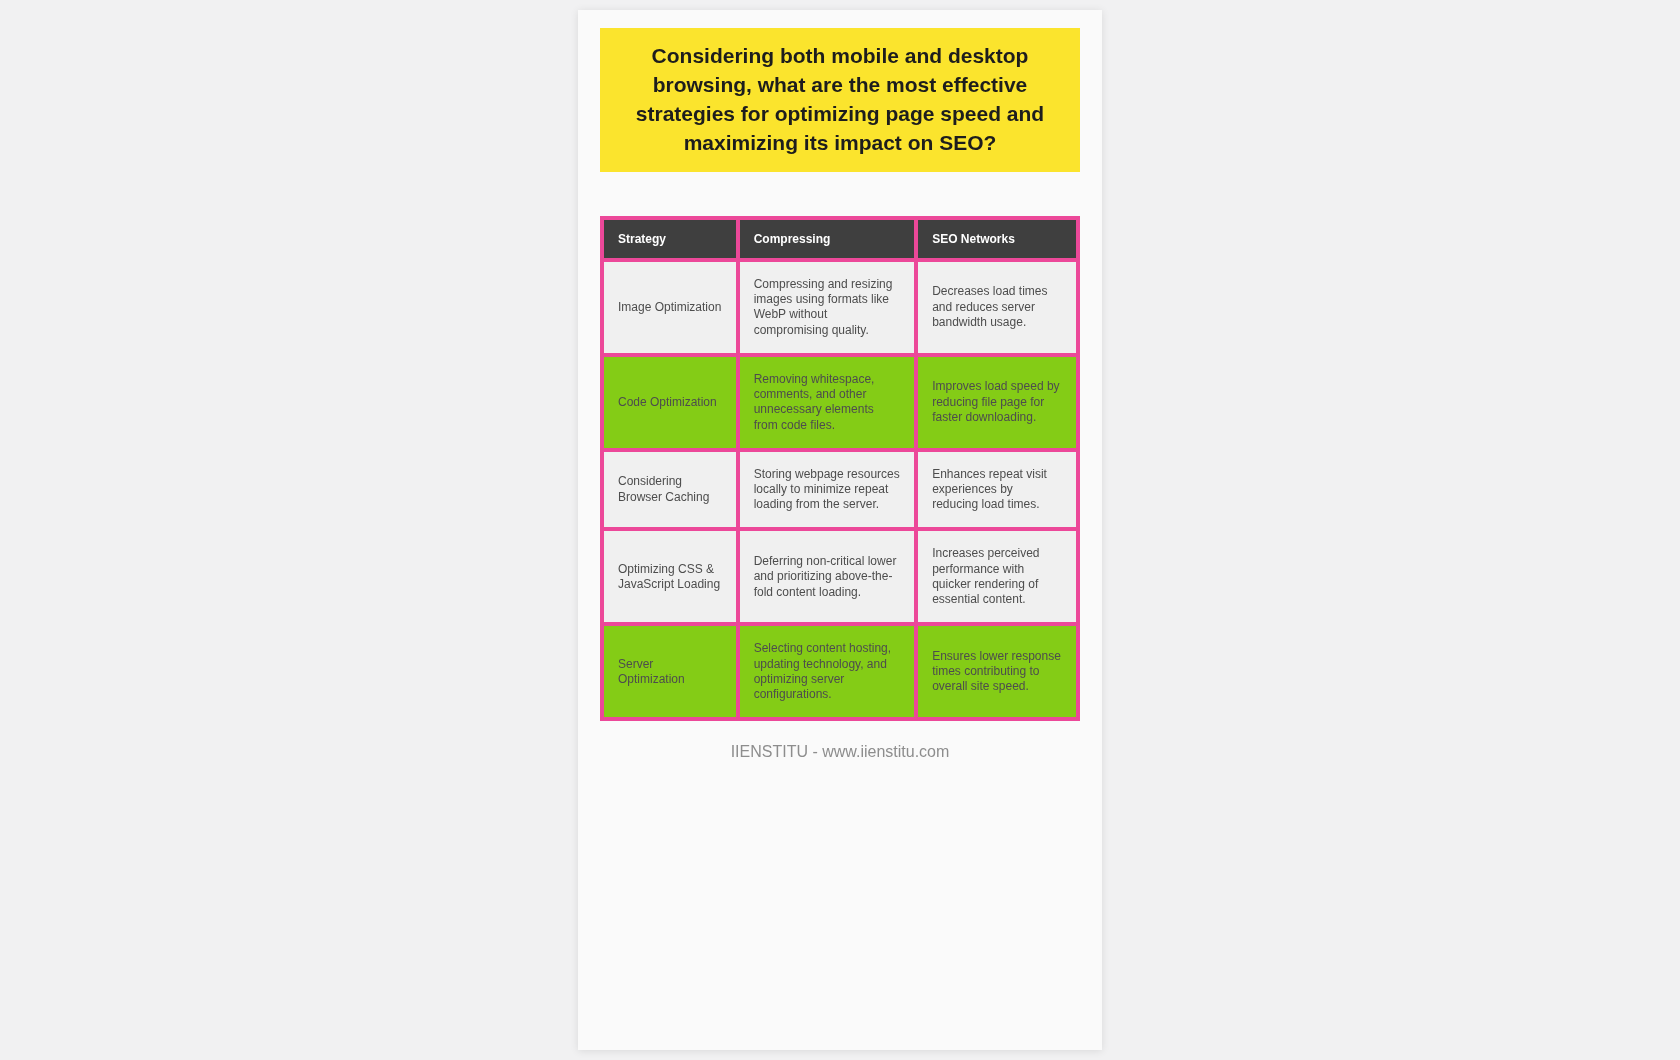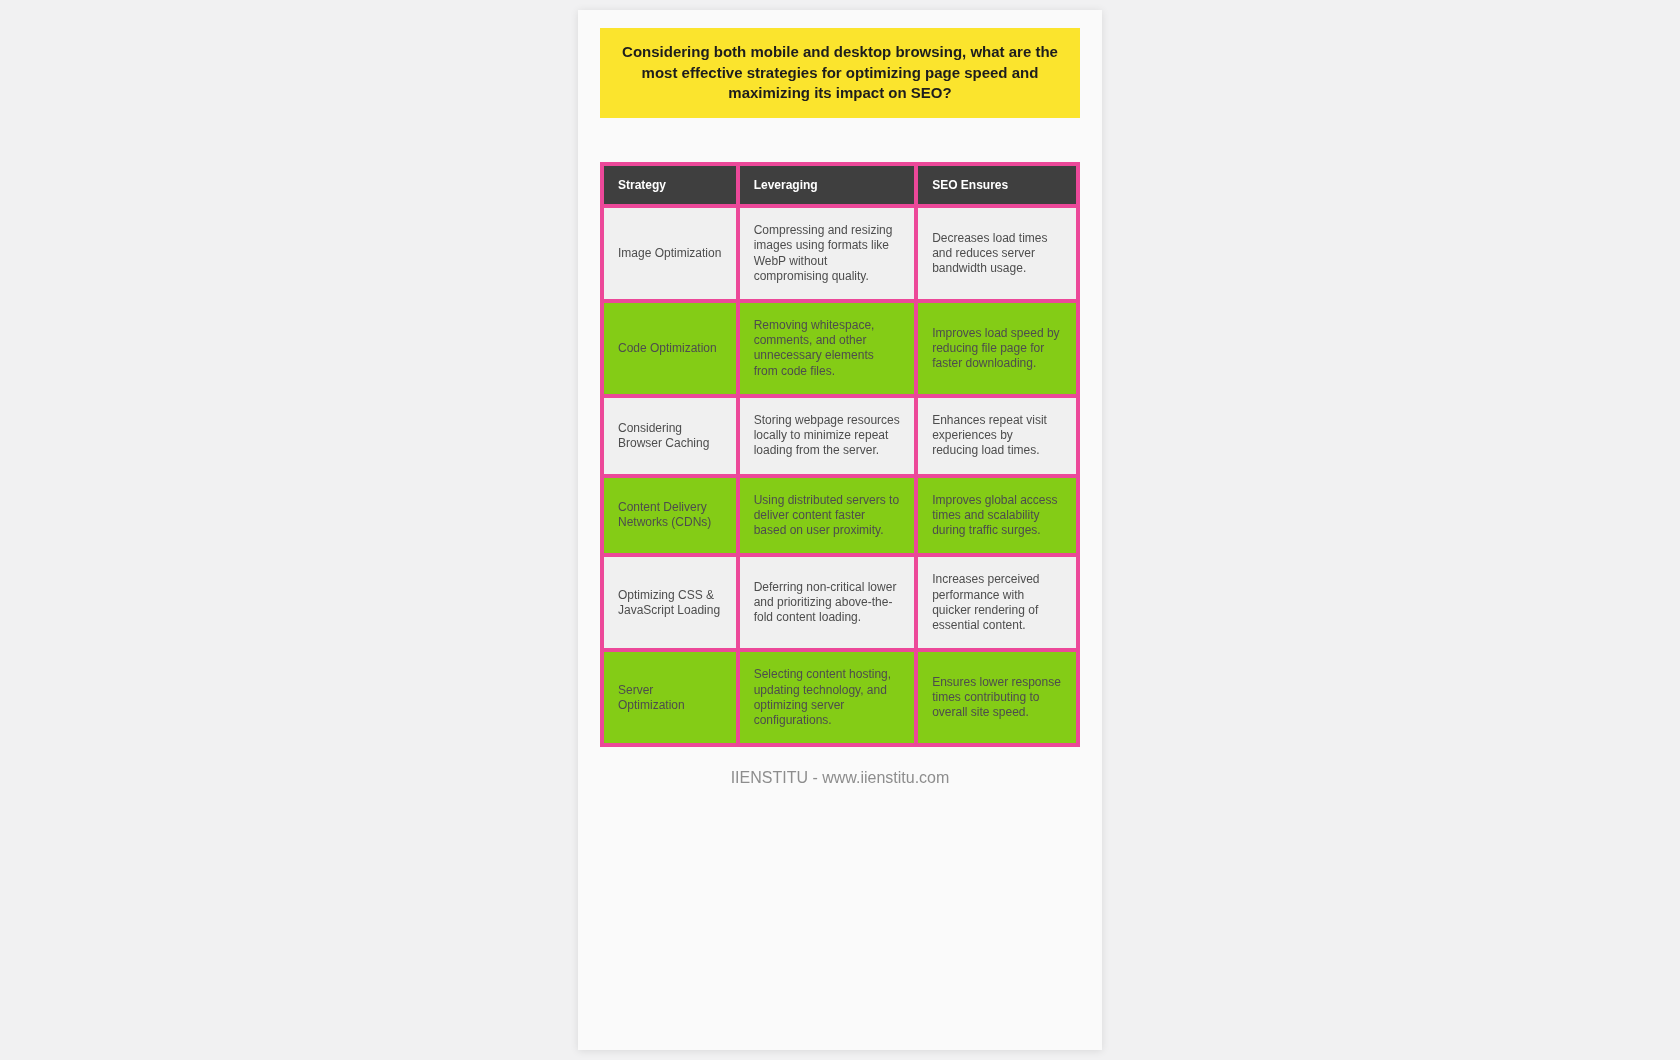--- a/index.html
+++ b/index.html
@@ -15,21 +15,21 @@
     margin: 10px auto 0;
     background: #fafafa;
     box-shadow: 0 1px 8px rgba(0,0,0,0.10);
     padding: 18px 22px 0;
   }
   .question-box {
     background: #fbe42d;
     padding: 14px 12px;
     text-align: center;
     font-weight: 700;
-    font-size: 15px;
+    font-size: 21px;
     line-height: 1.38;
     color: #1d1d1d;
   }
   table.strategies {
     width: 100%;
     border-collapse: collapse;
     margin-top: 44px;
   }
   table.strategies th,
   table.strategies td {
@@ -72,44 +72,39 @@
 
   <table class="strategies">
     <colgroup>
       <col class="c-strategy">
       <col class="c-description">
       <col class="c-benefit">
     </colgroup>
     <thead>
       <tr>
         <th>Strategy</th>
-        <th>Leveraging</th>
-        <th>SEO Ensures</th>
+        <th>Compressing</th>
+        <th>SEO Networks</th>
       </tr>
     </thead>
     <tbody>
       <tr class="row-odd">
         <td>Image Optimization</td>
         <td>Compressing and resizing images using formats like WebP without compromising quality.</td>
         <td>Decreases load times and reduces server bandwidth usage.</td>
       </tr>
       <tr>
         <td>Code Optimization</td>
         <td>Removing whitespace, comments, and other unnecessary elements from code files.</td>
         <td>Improves load speed by reducing file page for faster downloading.</td>
       </tr>
       <tr class="row-odd">
         <td>Considering Browser Caching</td>
         <td>Storing webpage resources locally to minimize repeat loading from the server.</td>
         <td>Enhances repeat visit experiences by reducing load times.</td>
-      </tr>
-      <tr>
-        <td>Content Delivery Networks (CDNs)</td>
-        <td>Using distributed servers to deliver content faster based on user proximity.</td>
-        <td>Improves global access times and scalability during traffic surges.</td>
       </tr>
       <tr class="row-odd">
         <td>Optimizing CSS &amp; JavaScript Loading</td>
         <td>Deferring non-critical lower and prioritizing above-the-fold content loading.</td>
         <td>Increases perceived performance with quicker rendering of essential content.</td>
       </tr>
       <tr>
         <td>Server Optimization</td>
         <td>Selecting content hosting, updating technology, and optimizing server configurations.</td>
         <td>Ensures lower response times contributing to overall site speed.</td>

